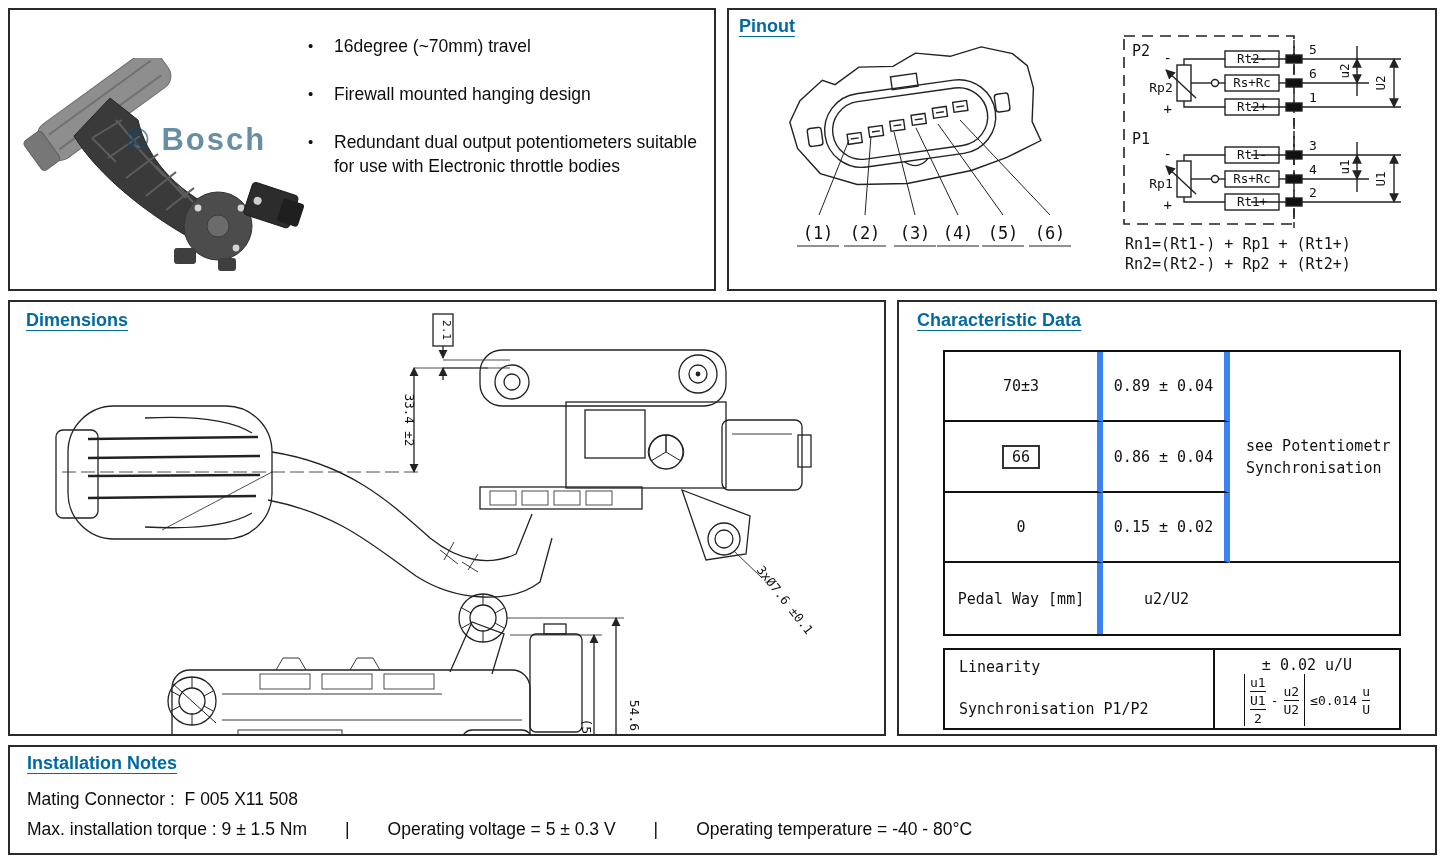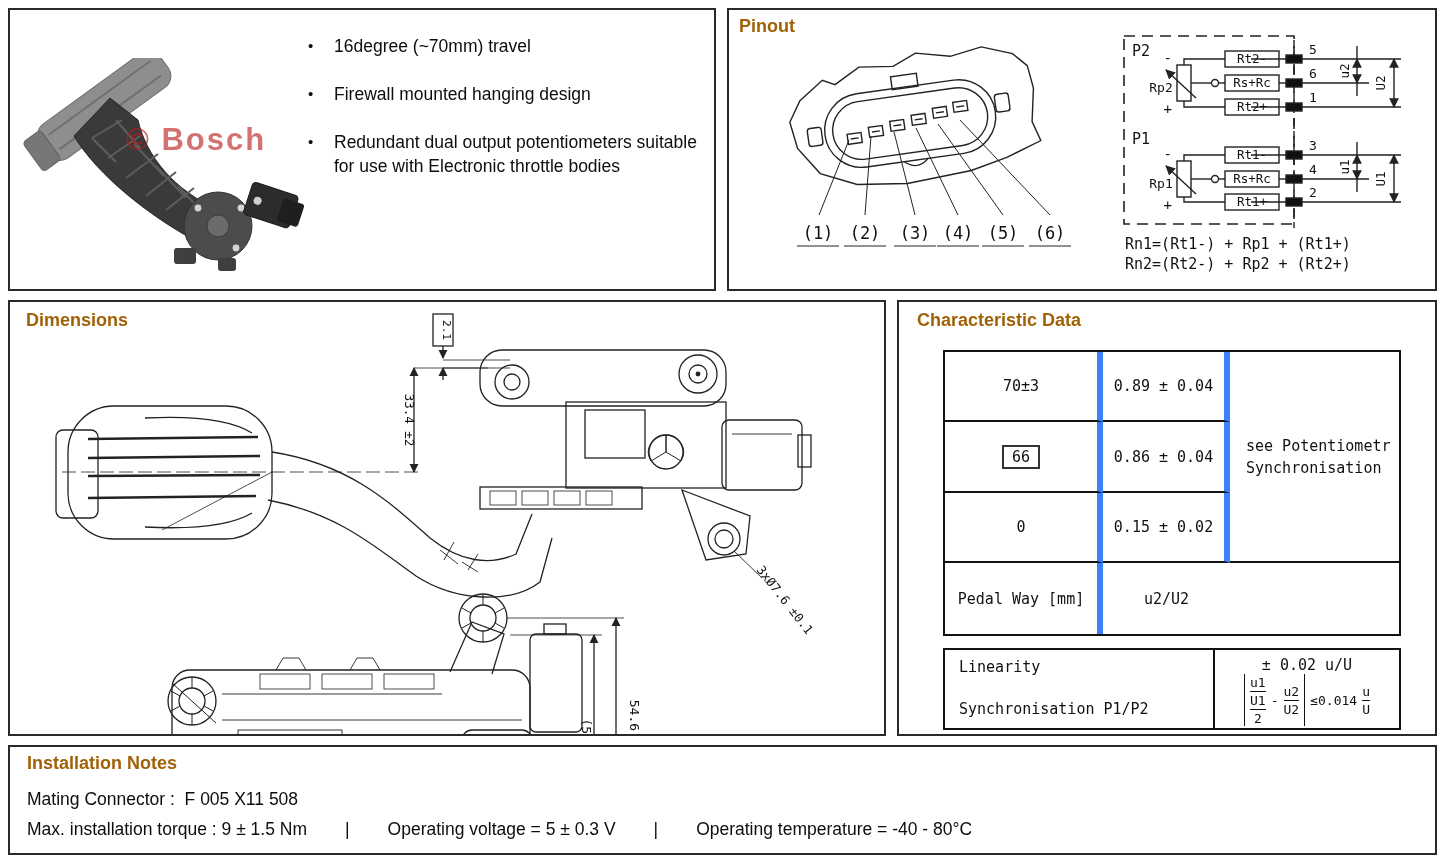--- a/index.html
+++ b/index.html
@@ -1,22 +1,22 @@
 <!DOCTYPE html>
 <html><head>
 <meta charset="utf-8">
 <style>
   html,body{margin:0;padding:0;background:#ffffff;}
   body{position:relative;width:1445px;height:867px;font-family:"Liberation Sans",sans-serif;color:#111;overflow:hidden;}
   .panel{position:absolute;background:#fff;border:2px solid #2a2a2a;box-sizing:border-box;}
-  .panel-title{position:absolute;font-size:18px;font-weight:bold;color:#a16207;text-underline-offset:4px;white-space:nowrap;}
+  .panel-title{position:absolute;font-size:18px;font-weight:bold;color:#0369a1;text-decoration:underline;text-underline-offset:4px;white-space:nowrap;}
 
   
   #panel-overview{left:8px;top:8px;width:708px;height:283px;}
-  .watermark{position:absolute;left:116px;top:112px;font-size:31px;font-weight:bold;color:#b91c1c;opacity:.62;letter-spacing:2px;white-space:nowrap;z-index:3;}
+  .watermark{position:absolute;left:116px;top:112px;font-size:31px;font-weight:bold;color:#0c4a6e;opacity:.62;letter-spacing:2px;white-space:nowrap;z-index:3;}
   .bullets{position:absolute;left:292px;top:24px;width:395px;}
   .bullet{position:relative;padding-left:32px;font-size:17.5px;line-height:24px;color:#0d0d0d;margin-bottom:24px;}
   .bullet::before{content:"•";position:absolute;left:6px;top:0;font-size:15px;}
 
   
   #panel-pinout{left:727px;top:8px;width:710px;height:283px;}
   #panel-pinout svg{position:absolute;left:0;top:0;}
 
   
   #panel-dimensions{left:8px;top:300px;width:878px;height:436px;}

